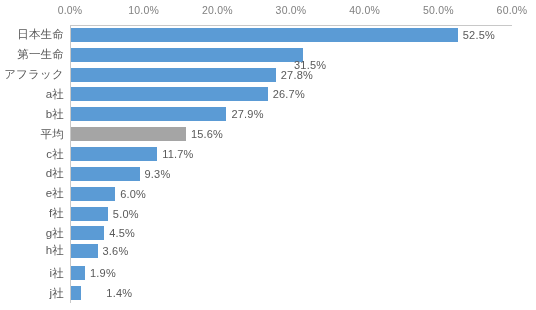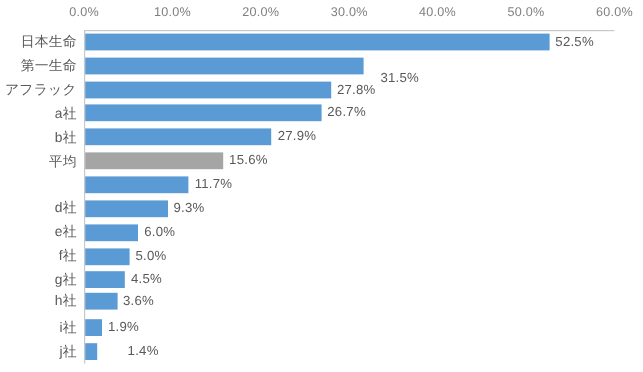--- a/index.html
+++ b/index.html
@@ -114,21 +114,21 @@
 
   <div class="rows">
       <div class="row" style="top: 0px; height: 19.8571px;">
         <span class="cat-label">日本生命</span>
         <div class="bar" style="width: 386.75px;"></div>
         <span class="val-label" style="left: 462.75px;">52.5%</span>
       </div>
       <div class="row" style="top: 19.8571px; height: 19.8571px;">
         <span class="cat-label">第一生命</span>
         <div class="bar" style="width: 232.05px;"></div>
-        <span class="val-label" style="left: 317px; margin-top: 20px;">31.5%</span>
+        <span class="val-label" style="left: 294px; margin-top: 20px;">31.5%</span>
       </div>
       <div class="row" style="top: 39.7143px; height: 19.8571px;">
         <span class="cat-label">アフラック</span>
         <div class="bar" style="width: 204.793px;"></div>
         <span class="val-label" style="left: 280.793px;">27.8%</span>
       </div>
       <div class="row" style="top: 59.5714px; height: 19.8571px;">
         <span class="cat-label">a社</span>
         <div class="bar" style="width: 196.69px;"></div>
         <span class="val-label" style="left: 272.69px;">26.7%</span>
@@ -137,20 +137,21 @@
         <span class="cat-label">b社</span>
         <div class="bar" style="width: 155.437px;"></div>
         <span class="val-label" style="left: 231.437px;">27.9%</span>
       </div>
       <div class="row" style="top: 99.2857px; height: 19.8571px;">
         <span class="cat-label">平均</span>
         <div class="bar avg" style="width: 114.92px;"></div>
         <span class="val-label" style="left: 190.92px;">15.6%</span>
       </div>
       <div class="row" style="top: 119.143px; height: 19.8571px;">
+        <span class="cat-label">c社</span>
         <div class="bar" style="width: 86.19px;"></div>
         <span class="val-label" style="left: 162.19px;">11.7%</span>
       </div>
       <div class="row" style="top: 139px; height: 19.8571px;">
         <span class="cat-label">d社</span>
         <div class="bar" style="width: 68.51px;"></div>
         <span class="val-label" style="left: 144.51px;">9.3%</span>
       </div>
       <div class="row" style="top: 158.857px; height: 19.8571px;">
         <span class="cat-label">e社</span>

